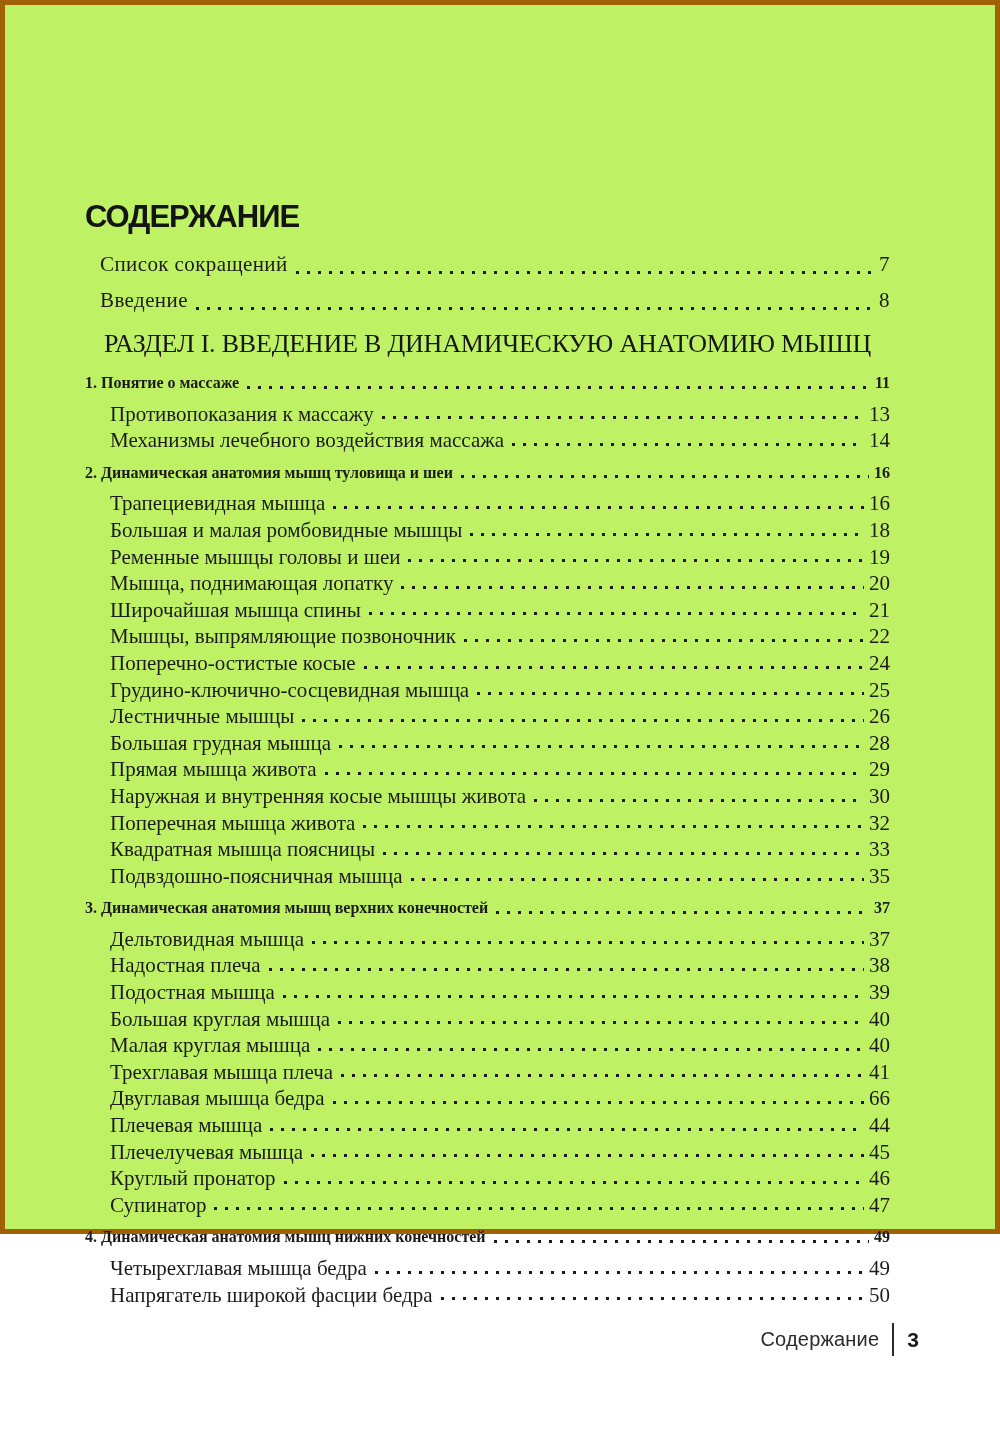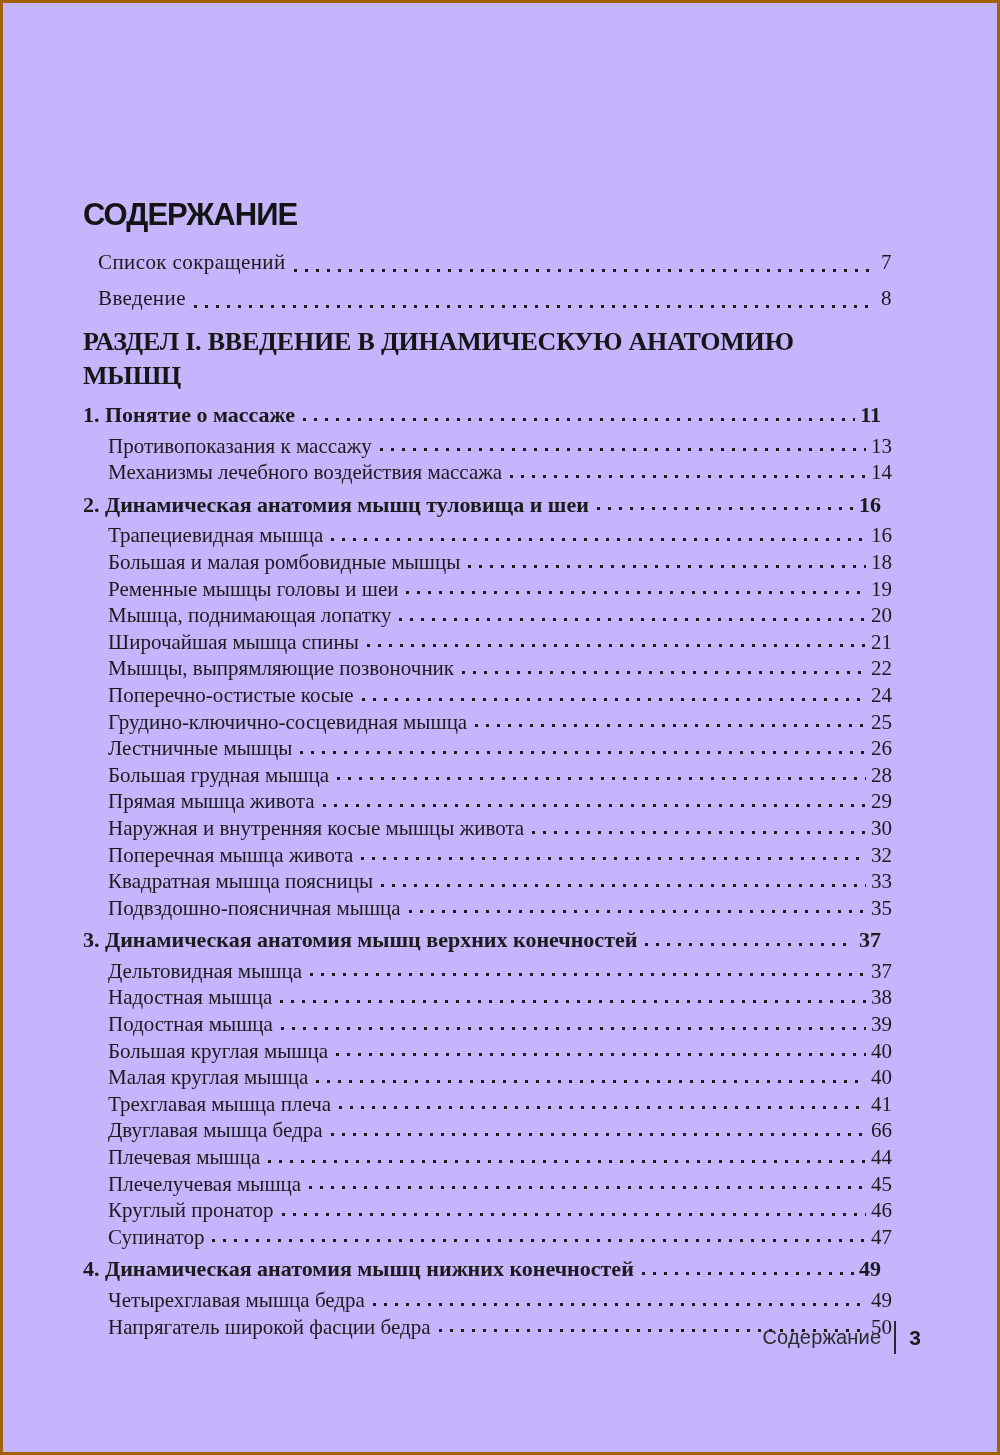--- a/index.html
+++ b/index.html
@@ -6,23 +6,23 @@
   body {
     width: 1000px; height: 1455px;
     background: #ffffff;
     font-family: "Liberation Serif", serif;
     color: #1b1b1b;
     overflow: hidden;
   }
   .page {
     position: relative;
     box-sizing: border-box;
-    width: 1000px; height: 1455px;
-    background: #c4b5fd;
-    border: 3px solid #a16207;
+    width: 1000px; height: 1234px;
+    background: #bef264;
+    border: 5px solid #a16207;
   }
   .content {
     padding: 194px 105px 0 80px;
   }
   .title {
     margin: 0;
     font-family: "Liberation Sans", sans-serif;
     font-weight: 700;
     font-size: 31px;
     line-height: 36px;
@@ -37,36 +37,37 @@
   .preamble { margin-top: 11px; }
   .preamble .row {
     line-height: 36px;
     font-size: 21px;
     letter-spacing: 0.4px;
     padding-left: 15px;
   }
   .section-heading {
     margin: 9px 0 0 0;
     font-size: 26px;
-    font-weight: 700;
+    font-weight: 400;
     line-height: 34px;
+    text-align: center;
     letter-spacing: -0.2px;
     color: #161616;
   }
   .entries { margin-top: 9px; }
   .entries .row {
     line-height: 26.6px;
     font-size: 21px;
     padding-left: 25px;
   }
   .entries .row.bold {
     font-weight: 700;
-    font-size: 22px;
+    font-size: 16px;
     padding-left: 0;
-    margin: 6px 11px 4px 0;
+    margin: 6px 0 4px 0;
   }
   .dots {
     flex: 1 1 auto;
     align-self: flex-end;
     height: 4px;
     margin: 0 5px 7px 8px;
     background-image: radial-gradient(circle at 1.5px 1.5px, #1b1b1b 1.45px, rgba(0,0,0,0) 1.95px);
     background-size: 11px 4px;
     background-repeat: repeat-x;
     background-position: left bottom;
@@ -214,21 +215,21 @@
     <span class="label">3. Динамическая анатомия мышц верхних конечностей</span>
     <span class="dots"></span>
     <span class="pagenum">37</span>
   </div>
         <div class="row">
     <span class="label">Дельтовидная мышца</span>
     <span class="dots"></span>
     <span class="pagenum">37</span>
   </div>
         <div class="row">
-    <span class="label">Надостная мышца</span>
+    <span class="label">Надостная плеча</span>
     <span class="dots"></span>
     <span class="pagenum">38</span>
   </div>
         <div class="row">
     <span class="label">Подостная мышца</span>
     <span class="dots"></span>
     <span class="pagenum">39</span>
   </div>
         <div class="row">
     <span class="label">Большая круглая мышца</span>

